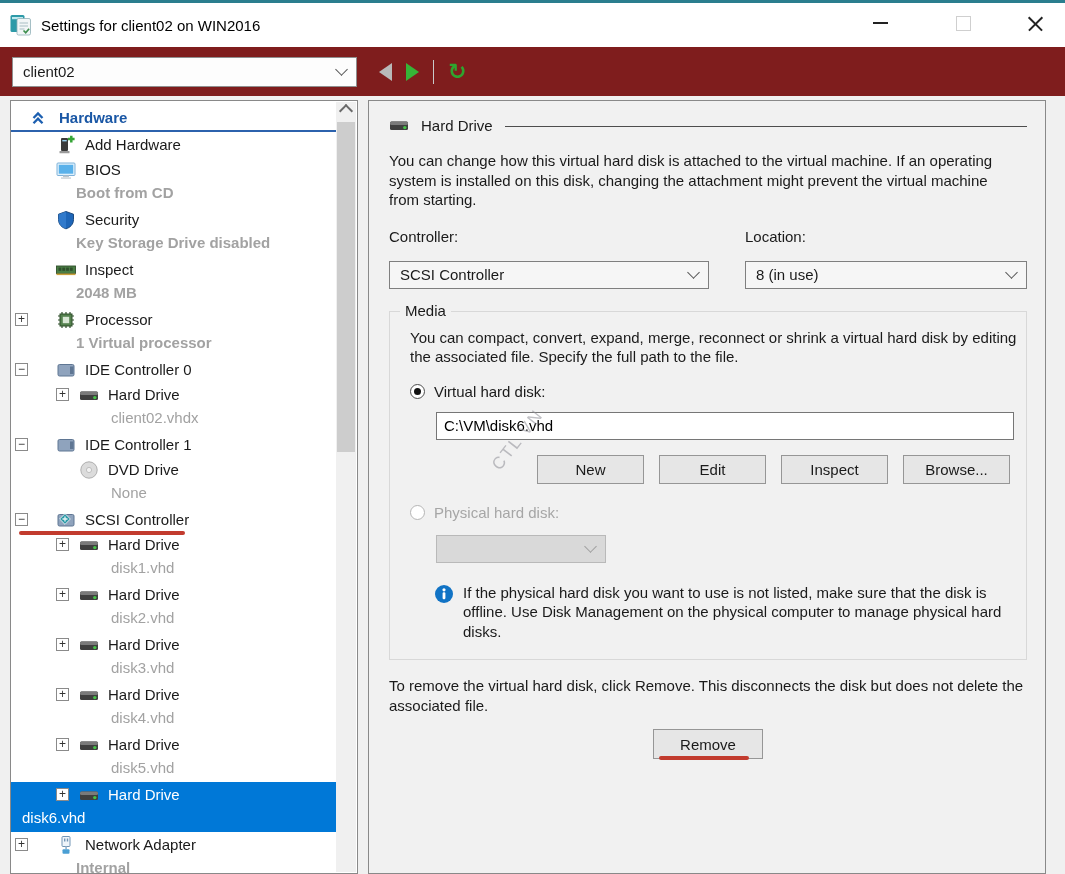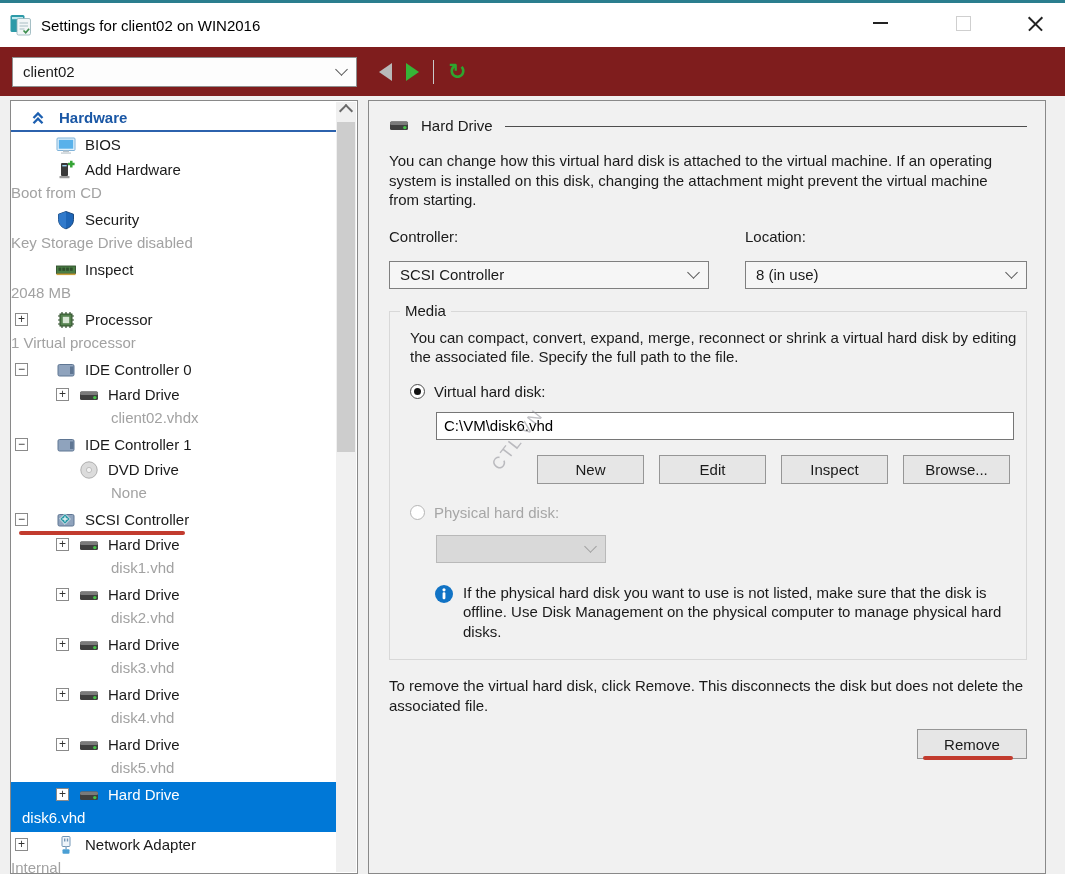--- a/index.html
+++ b/index.html
@@ -40,21 +40,21 @@
   .trow{display:flex;align-items:center;height:25px;position:relative;font-size:15px;}
   .trow.lvl1{padding-left:4px;}
   .trow.lvl2{padding-left:45px;}
   .exp{width:13px;height:13px;box-sizing:border-box;border:1px solid #8a8a8a;background:#fff;color:#333;font-size:12px;line-height:11px;text-align:center;flex:0 0 auto;}
   .trow.lvl1 .exp{margin-right:28px;}
   .trow.lvl2 .exp{margin-right:10px;}
   .noexp1{width:41px;flex:0 0 auto;}
   .noexp2{width:23px;flex:0 0 auto;}
   .ic{width:20px;height:20px;margin-right:9px;flex:0 0 auto;}
   .tsub{height:25px;line-height:22px;font-size:15px;color:#a2a2a2;position:relative;}
-  .tsub.lvl1{}
+  .tsub.lvl1{padding-left:65px;font-weight:bold;}
   .tsub.lvl2{padding-left:100px;}
   .sel .tlabel,.sel.tsub,.selwrap .tsub{color:#fff;}
   .selwrap{background:#0078d7;color:#fff;}
   .selwrap .tsub{color:#fff;padding-left:11px;}
   .red-line{position:absolute;height:4px;background:#c23b2e;border-radius:2px;z-index:5;}
   .rl-scsi{left:8px;bottom:-3px;width:166px;}
   
   .sb-scroll{position:absolute;top:1px;right:1px;bottom:1px;width:20px;background:#f0f0f0;}
   .sb-up{position:absolute;top:4px;left:5px;width:8px;height:8px;border-left:2px solid #6a6a6a;border-top:2px solid #6a6a6a;transform:rotate(45deg);}
   .sb-thumb{position:absolute;top:20px;left:1px;width:18px;height:330px;background:#cdcdcd;}
@@ -81,21 +81,21 @@
   .radio.disabled{border-color:#b5b5b5;}
   .gray-text{color:#a6a6a6;}
   .path-input{display:block;margin:12px 0 0 26px;width:578px;height:28px;box-sizing:border-box;border:1px solid #767676;background:#fff;font-family:"Liberation Sans",sans-serif;font-size:15px;padding:0 7px;color:#000;}
   .btnrow{display:flex;justify-content:flex-end;gap:15px;margin-top:15px;}
   .btn{min-width:107px;height:29px;box-sizing:border-box;background:#e6e6e6;border:1px solid #969696;font-family:"Liberation Sans",sans-serif;font-size:15px;color:#1a1a1a;display:flex;align-items:center;justify-content:center;}
   .phys-combo{margin:14px 0 0 26px;}
   .info-row{display:flex;margin-top:20px;padding-left:24px;}
   .info-ic{width:20px;height:20px;flex:0 0 auto;margin-right:9px;margin-top:1px;}
   .info-text{width:552px;}
   .remove-para{margin-top:16px;width:640px;}
-  .remove-row{display:flex;justify-content:flex-end;margin-top:14px;padding-right:0px;}
+  .remove-row{display:flex;justify-content:center;margin-top:14px;padding-right:0px;}
   .remove-btn{position:relative;width:110px;height:30px;}
   .rl-remove{left:5px;right:13px;bottom:-2px;}
   
   .watermark{position:absolute;left:488px;top:462px;transform:rotate(-52deg);transform-origin:left top;font-size:17px;letter-spacing:2px;color:#8e8e96;opacity:0.55;z-index:4;}
 </style>
 </head>
 <body>
 
 <svg width="0" height="0" style="position:absolute">
   <defs>
@@ -211,31 +211,31 @@
       <div class="hw-header">
         <svg class="ic" style="width:14px;height:14px;margin:0" viewBox="0 0 14 14">
             <use href="#i-chevup"></use>
           </svg>
         <span class="hw-title">Hardware</span>
       </div>
 
       <div class="trow lvl1">
         <span class="noexp1"></span>
         <svg class="ic" viewBox="0 0 20 20">
+            <use href="#i-addhw"></use>
+          </svg>
+        <span class="tlabel">Add Hardware</span>
+      </div>
+
+      <div class="trow lvl1">
+        <span class="noexp1"></span>
+        <svg class="ic" viewBox="0 0 20 20">
             <use href="#i-bios"></use>
           </svg>
         <span class="tlabel">BIOS</span>
-      </div>
-
-      <div class="trow lvl1">
-        <span class="noexp1"></span>
-        <svg class="ic" viewBox="0 0 20 20">
-            <use href="#i-addhw"></use>
-          </svg>
-        <span class="tlabel">Add Hardware</span>
       </div>
       <div class="tsub lvl1">Boot from CD</div>
 
       <div class="trow lvl1">
         <span class="noexp1"></span>
         <svg class="ic" viewBox="0 0 20 20">
             <use href="#i-shield"></use>
           </svg>
         <span class="tlabel">Security</span>
       </div>

